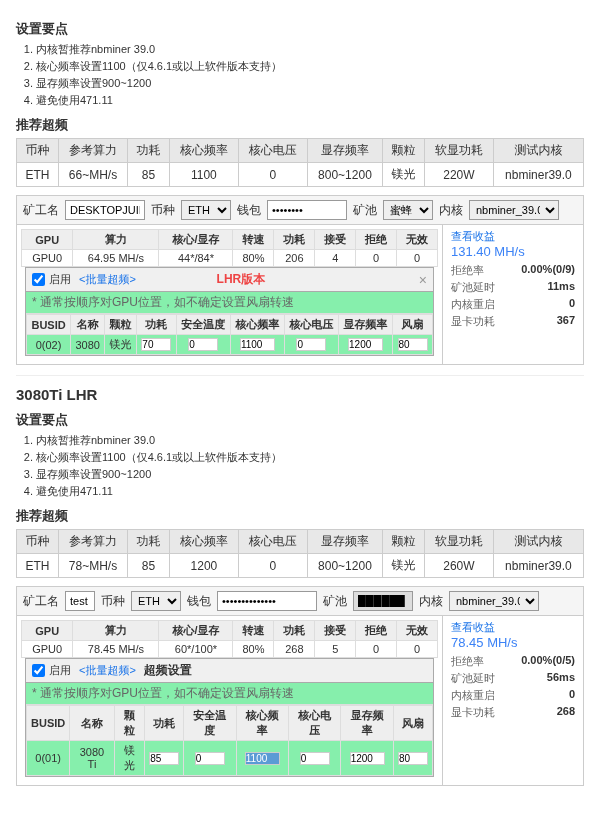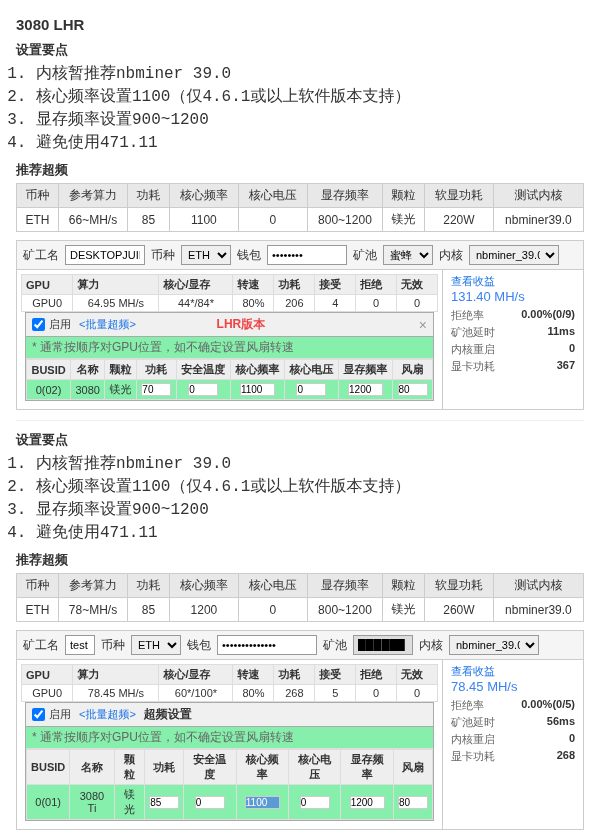--- a/index.html
+++ b/index.html
@@ -22,22 +22,21 @@
       font-size: 13px;
       font-weight: bold;
       margin: 8px 0 4px 0;
     }
     .notes-list {
       margin-left: 20px;
       margin-bottom: 8px;
     }
     .notes-list li {
       margin-bottom: 2px;
-      font-size: 16px;
-      font-family: Liberation Mono, monospace;
+      font-size: 11px;
     }
     
     .rec-table {
       border-collapse: collapse;
       width: 100%;
       margin-bottom: 8px;
       font-size: 12px;
     }
     .rec-table th {
       background: #e8e8e8;
@@ -93,21 +92,21 @@
     }
     .gpu-table {
       border-collapse: collapse;
       width: 100%;
       font-size: 11px;
     }
     .gpu-table th {
       background: #eee;
       border: 1px solid #ddd;
       padding: 2px 4px;
-      text-align: left;
+      text-align: center;
     }
     .gpu-table td {
       border: 1px solid #ddd;
       padding: 2px 4px;
       text-align: center;
     }
     .stat-row {
       display: flex;
       justify-content: space-between;
       margin-bottom: 2px;
@@ -191,21 +190,20 @@
     .page-wrapper {
       position: relative;
     }
   </style>
 </head>
 <body>
 
 <div class="page-wrapper">
 
   <div>
-    <div class="section-title">3080 LHR</div>
 
     <div class="sub-title">设置要点</div>
     <ol class="notes-list">
       <li>内核暂推荐nbminer 39.0</li>
       <li>核心频率设置1100（仅4.6.1或以上软件版本支持）</li>
       <li>显存频率设置900~1200</li>
       <li>避免使用471.11</li>
     </ol>
 
     <div class="sub-title">推荐超频</div>
@@ -341,20 +339,21 @@
             <span class="stat-value">367</span>
           </div>
         </div>
       </div>
     </div>
   </div>
 
   <div class="divider"></div>
 
   <div>
+    <div class="section-title">3080Ti LHR</div>
 
     <div class="sub-title">设置要点</div>
     <ol class="notes-list">
       <li>内核暂推荐nbminer 39.0</li>
       <li>核心频率设置1100（仅4.6.1或以上软件版本支持）</li>
       <li>显存频率设置900~1200</li>
       <li>避免使用471.11</li>
     </ol>
 
     <div class="sub-title">推荐超频</div>

